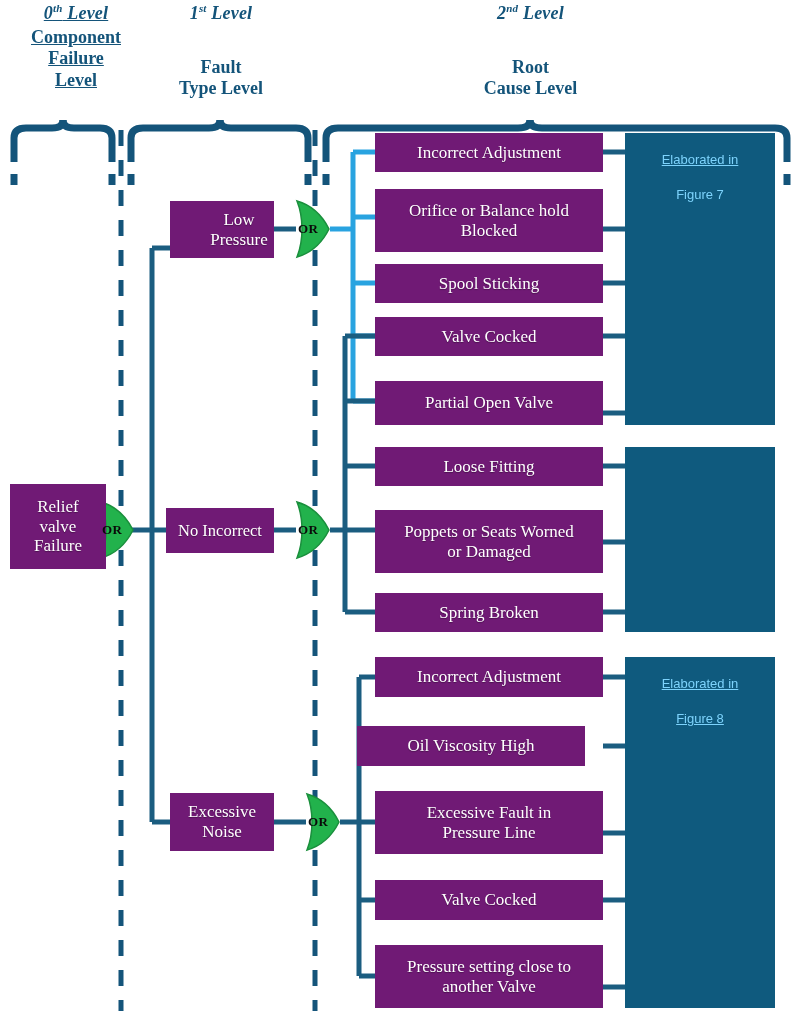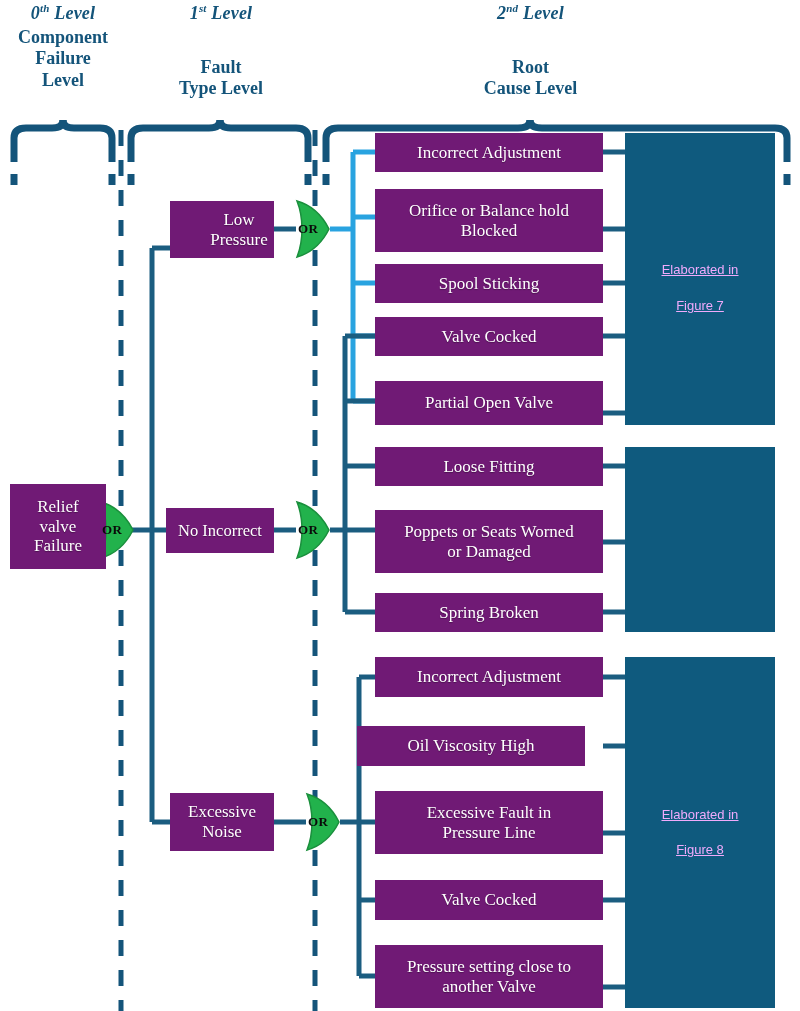--- a/index.html
+++ b/index.html
@@ -57,26 +57,24 @@
     padding:0 6px;
     box-sizing:border-box;
     text-shadow:0 1px 1px rgba(0,0,0,.35);
   }
   .node.small{font-size:16.5px;}
 
   
   .panel{
     position:absolute;
     background:#0f5a7e;
-    color:#f0abfc;
+    color:#7dd3fc;
     display:flex;
-    align-items:center;
     justify-content:center;
     box-sizing:border-box;
-    text-decoration:underline;
   }
   .panel-label{
     font-family:"Liberation Sans", sans-serif;
     font-size:13px;
     line-height:1.35;
     text-align:center;
     white-space:pre-line;
   }
   .panel-label .u{text-decoration:underline;display:block;}
 
@@ -204,21 +202,21 @@
     <g>
       <path d="M297,502 C311,506 322,516 329,530 C322,544 311,554 297,558
                C301,548 302,538 302,530 C302,522 301,512 297,502 Z" fill="#22b24c" stroke="#1a8f3c" stroke-width="1.5"></path>
     </g>
     <g>
       <path d="M307,794 C321,798 332,808 339,822 C332,836 321,846 307,850
                C311,840 312,830 312,822 C312,814 311,804 307,794 Z" fill="#22b24c" stroke="#1a8f3c" stroke-width="1.5"></path>
     </g>
   </svg>
 
-  <div class="lvl-head" style="left:0px;top:2px;width:126px;">
+  <div class="lvl-head" style="left:13px;top:2px;width:126px;text-decoration:underline;">
     <div class="lvl-num">
       0<sup>th</sup> Level
     </div>
     <div class="lvl-name">Component
 Failure
 Level</div>
   </div>
 
   <div class="lvl-head" style="left:131px;top:2px;width:180px;">
     <div class="lvl-num">

